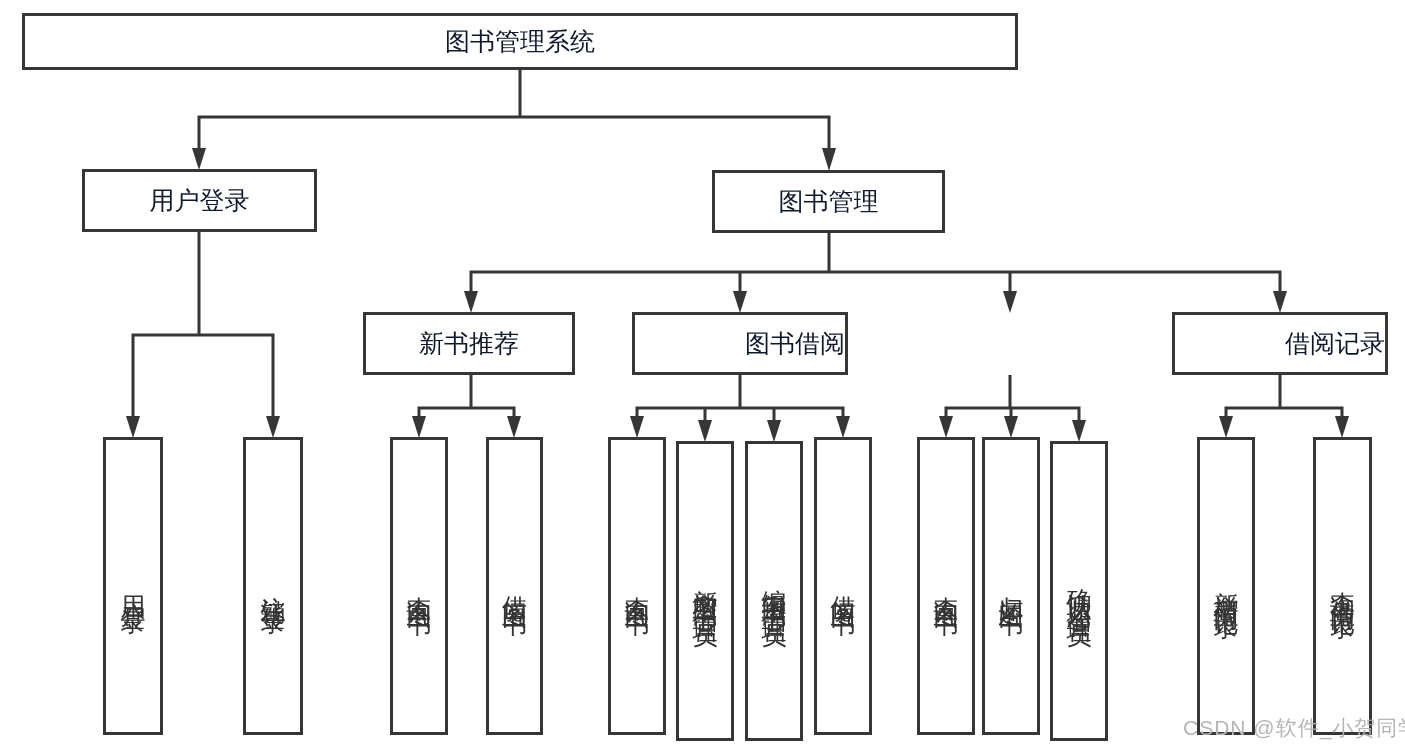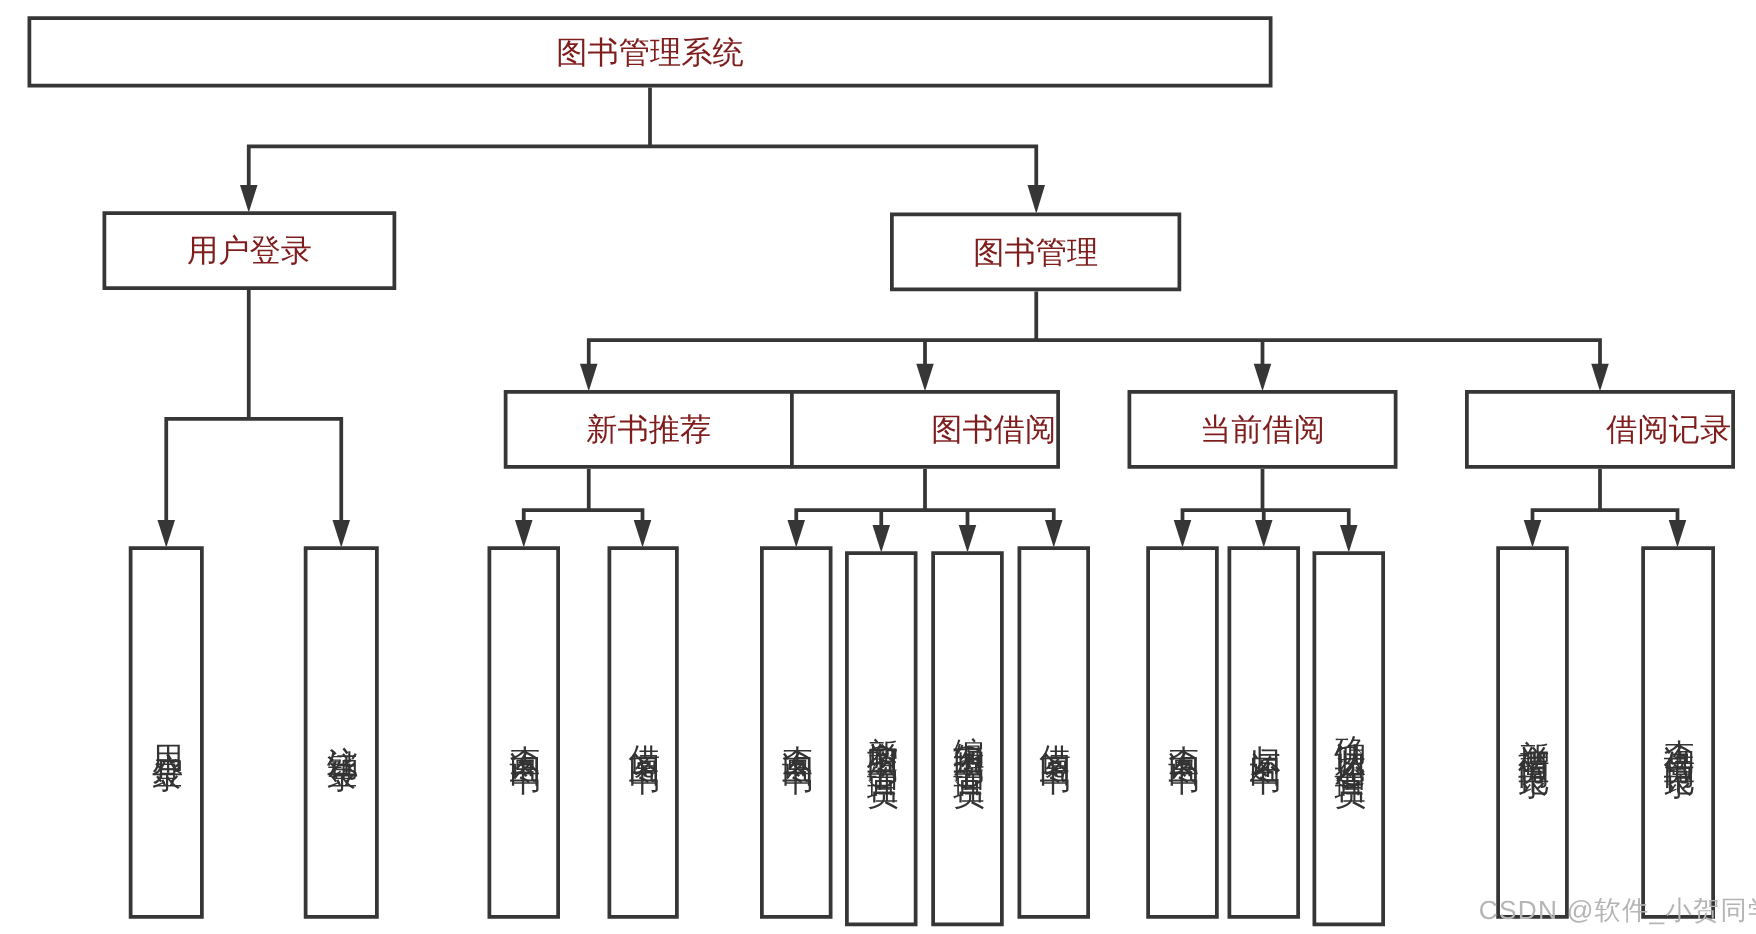--- a/index.html
+++ b/index.html
@@ -23,21 +23,21 @@
   }
   .hbox {
     position: absolute;
     box-sizing: border-box;
     background: #ffffff;
     border: 3px solid #363636;
     display: flex;
     align-items: center;
     justify-content: center;
     font-size: 25px;
-    color: #7f1d1d;
+    color: #0f172a;
     z-index: 1;
     white-space: nowrap;
   }
   .vbox {
     position: absolute;
     box-sizing: border-box;
     background: #ffffff;
     border: 3px solid #363636;
     display: flex;
     align-items: center;
@@ -113,28 +113,25 @@
     <span>图书管理系统</span>
   </div>
 
   <div class="hbox" style="left:82px; top:169px; width:235px; height:63px;">
     <span>用户登录</span>
   </div>
   <div class="hbox" style="left:712px; top:170px; width:233px; height:63px;">
     <span>图书管理</span>
   </div>
 
-  <div class="hbox" style="left:363px; top:312px; width:232px; height:63px;margin-left:40px;">
+  <div class="hbox" style="left:363px; top:312px; width:212px; height:63px;">
     <span>新书推荐</span>
   </div>
   <div class="hbox" style="left:632px; top:312px; width:216px; height:63px;justify-content:flex-end;">
     <span>图书借阅</span>
-  </div>
-  <div class="hbox" style="left:902px; top:312px; width:216px; height:63px;">
-    <span>当前借阅</span>
   </div>
   <div class="hbox" style="left:1172px; top:312px; width:216px; height:63px;justify-content:flex-end;">
     <span>借阅记录</span>
   </div>
 
   <div class="vbox" style="left:103px; top:437px; width:60px; height:298px;">
     <span class="vtext">用户登录</span>
   </div>
   <div class="vbox" style="left:243px; top:437px; width:60px; height:298px;">
     <span class="vtext">注销登录</span>

